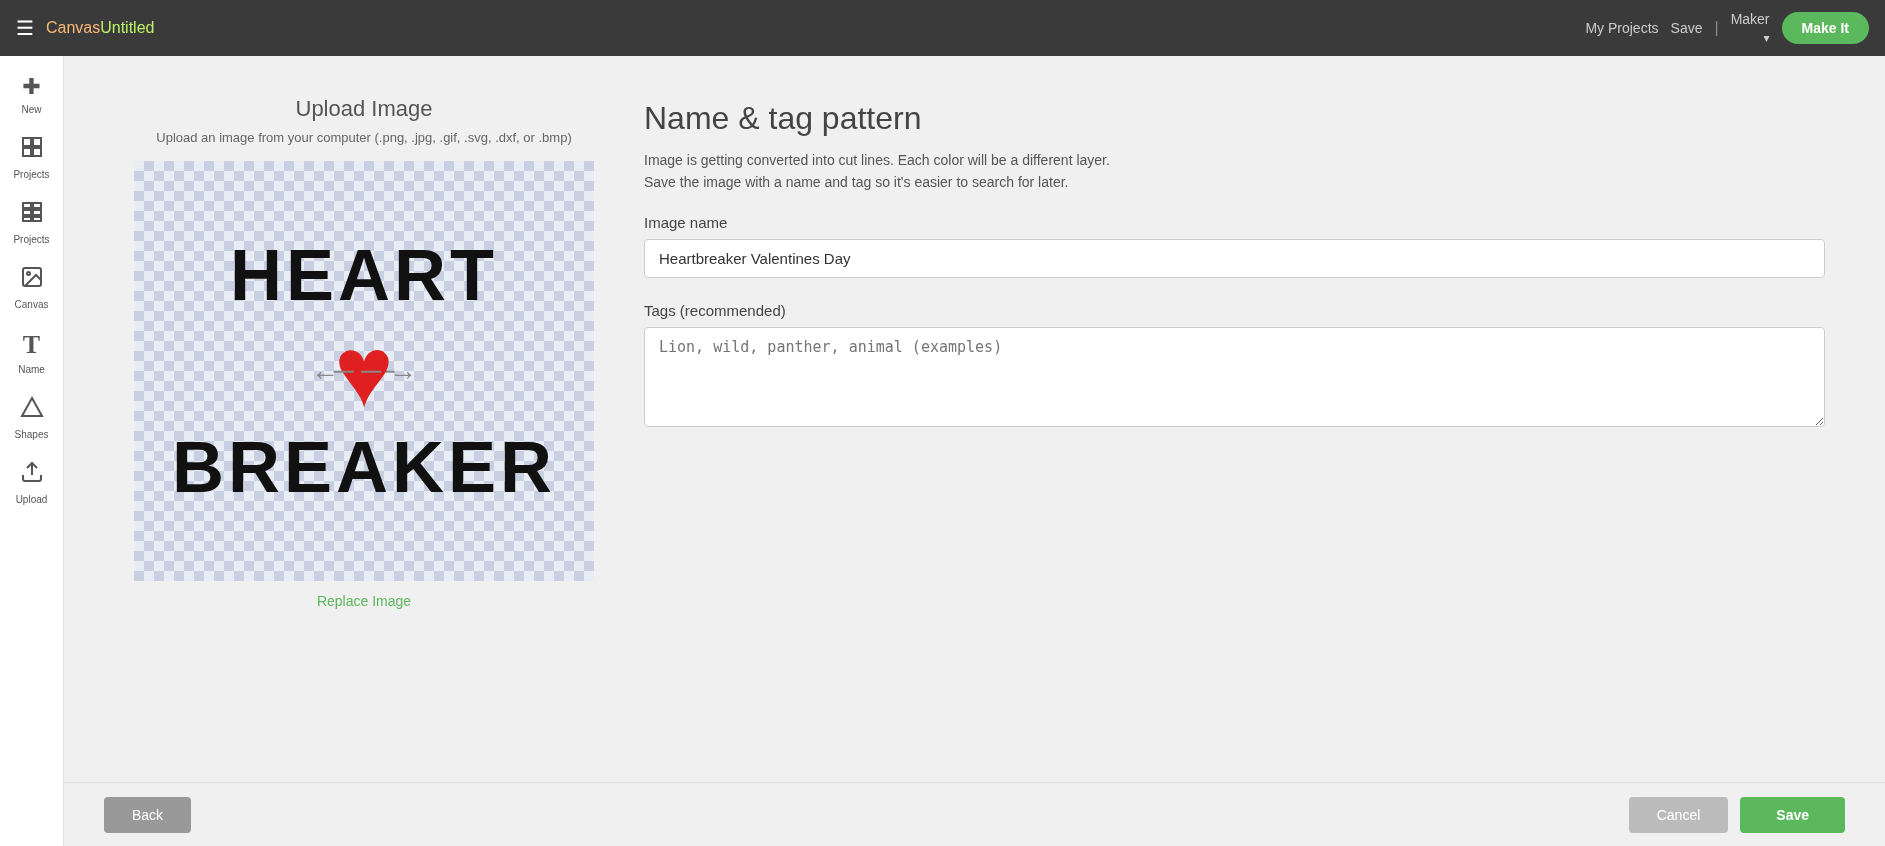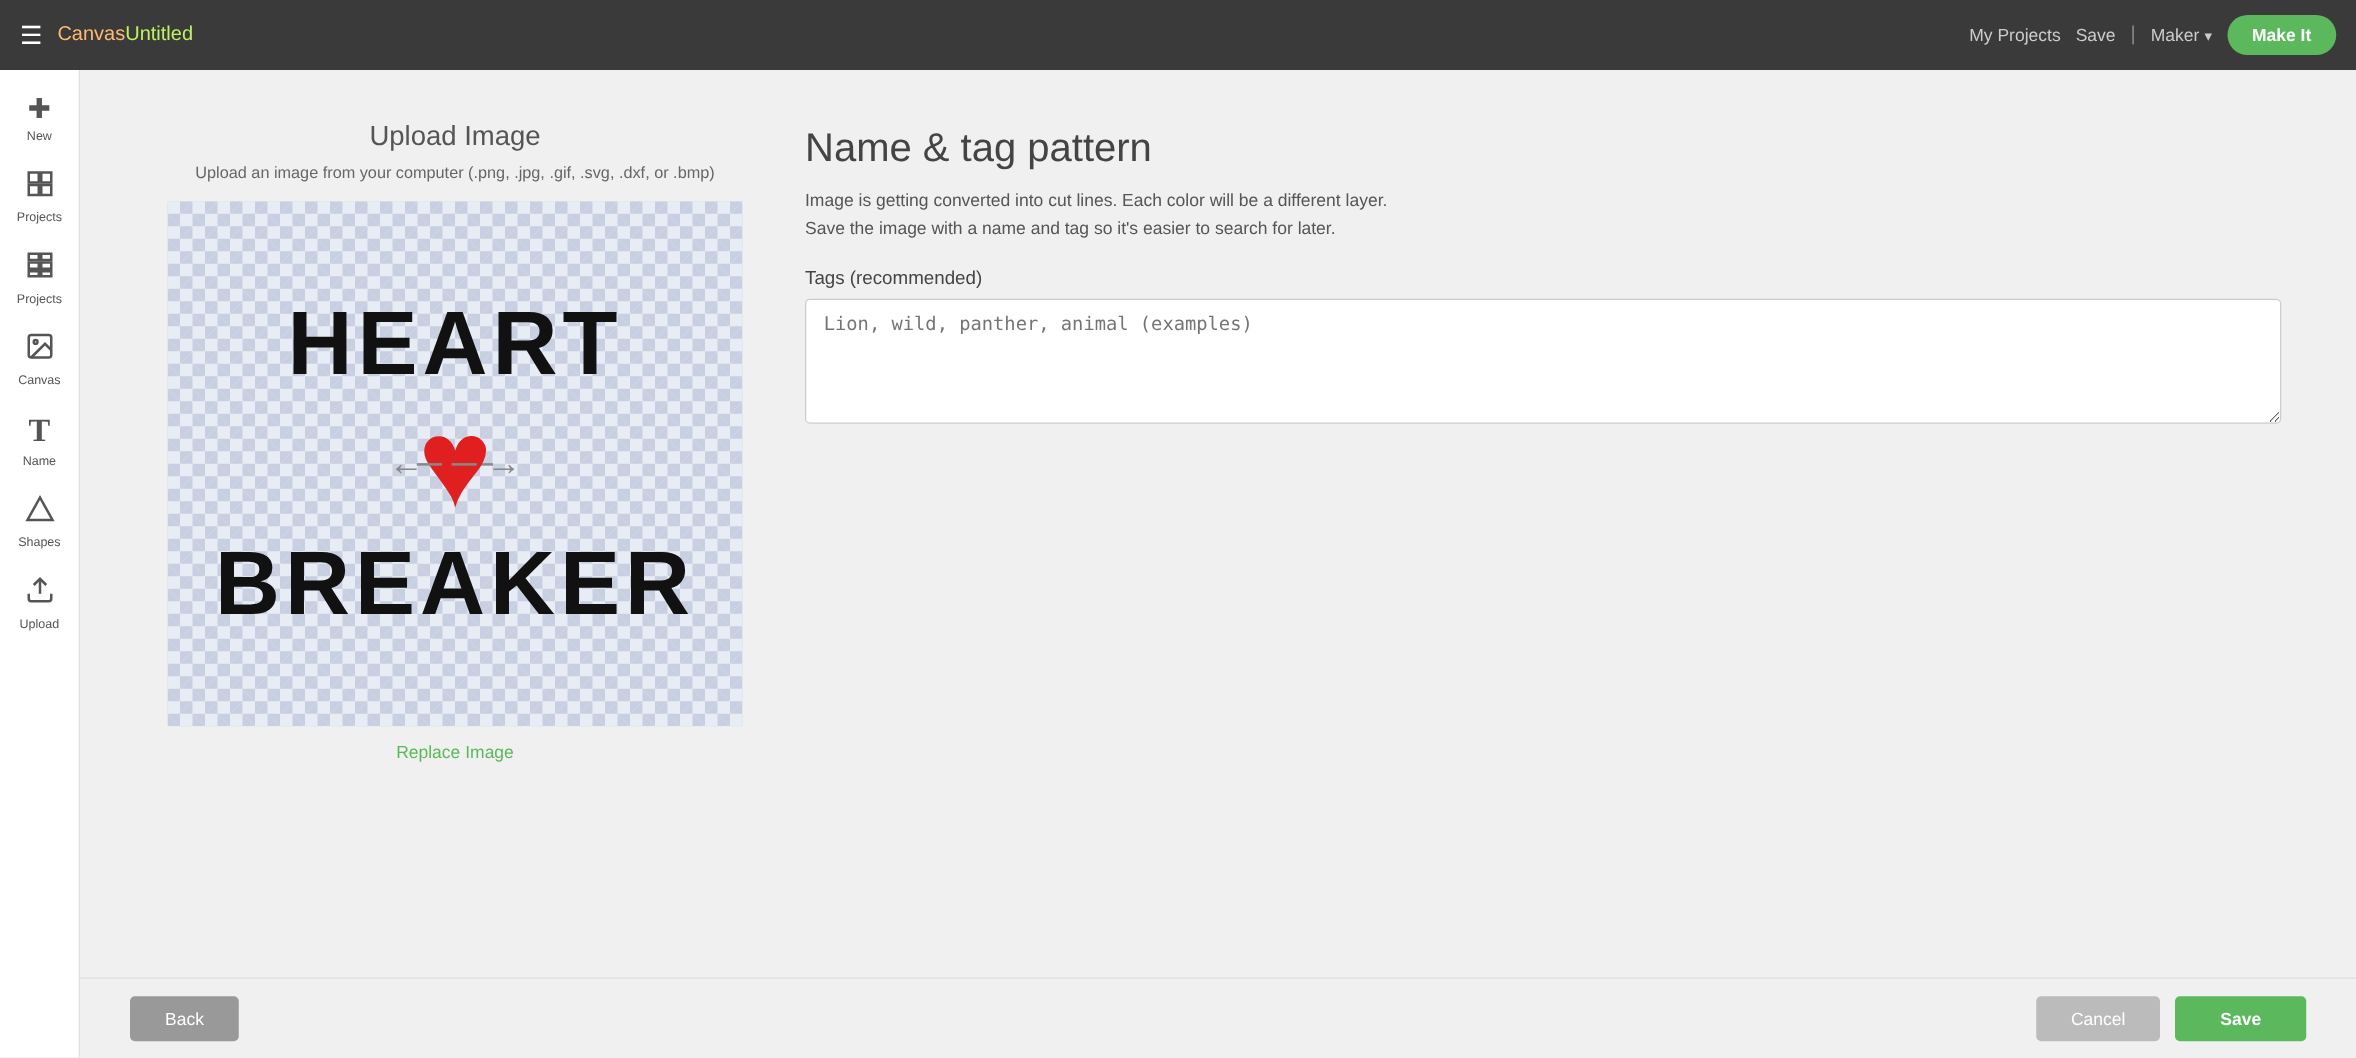--- a/index.html
+++ b/index.html
@@ -10,21 +10,21 @@
       display: flex; align-items: center; background: #3a3a3a; height: 56px;
       padding: 0 16px; flex-shrink: 0; color: #fff;
     }
     .topbar-menu-icon { font-size: 20px; cursor: pointer; margin-right: 12px; }
     .topbar-app-name { font-size: 16px; font-weight: 500; color: #fdba74; }
     .topbar-title { flex: 1; text-align: left; font-size: 16px; color: #bef264; }
     .topbar-right { display: flex; align-items: center; gap: 12px; }
     .topbar-my-projects { font-size: 14px; color: #ccc; cursor: pointer; }
     .topbar-save { font-size: 14px; color: #ccc; cursor: pointer; background: none; border: none; }
     .topbar-divider { color: #888; }
-    .topbar-maker { display: flex; align-items: flex-end; gap: 4px; font-size: 14px; color: #ccc; cursor: pointer; }
+    .topbar-maker { display: flex; align-items: flex-end; gap: 4px; font-size: 14px; color: #ccc; cursor: pointer; flex-direction: column; }
     .topbar-maker-chevron { font-size: 12px; }
     .topbar-make-it {
       background: #5cb85c; color: #fff; border: none; border-radius: 20px;
       padding: 8px 20px; font-size: 14px; font-weight: 600; cursor: pointer;
     }
 
     
     .main-layout { display: flex; flex: 1; overflow: hidden; }
 
     
@@ -242,20 +242,24 @@
         <a class="replace-link">Replace Image</a>
       </div>
 
       <div class="name-tag-section">
         <h2 class="name-tag-title">Name &amp; tag pattern</h2>
         <div class="name-tag-desc">
           <div>Image is getting converted into cut lines. Each color will be a different layer.</div>
           <div>Save the image with a name and tag so it's easier to search for later.</div>
         </div>
 
+        <div class="form-group">
+          <label class="form-label">Image name</label>
+          <input type="text" class="form-input" value="Heartbreaker Valentines Day" style="">
+        </div>
 
         <div class="form-group">
           <label class="form-label">Tags (recommended)</label>
           <textarea class="form-textarea" placeholder="Lion, wild, panther, animal (examples)" style=""></textarea>
         </div>
       </div>
 
     </div>
 
     <div class="bottom-bar">

